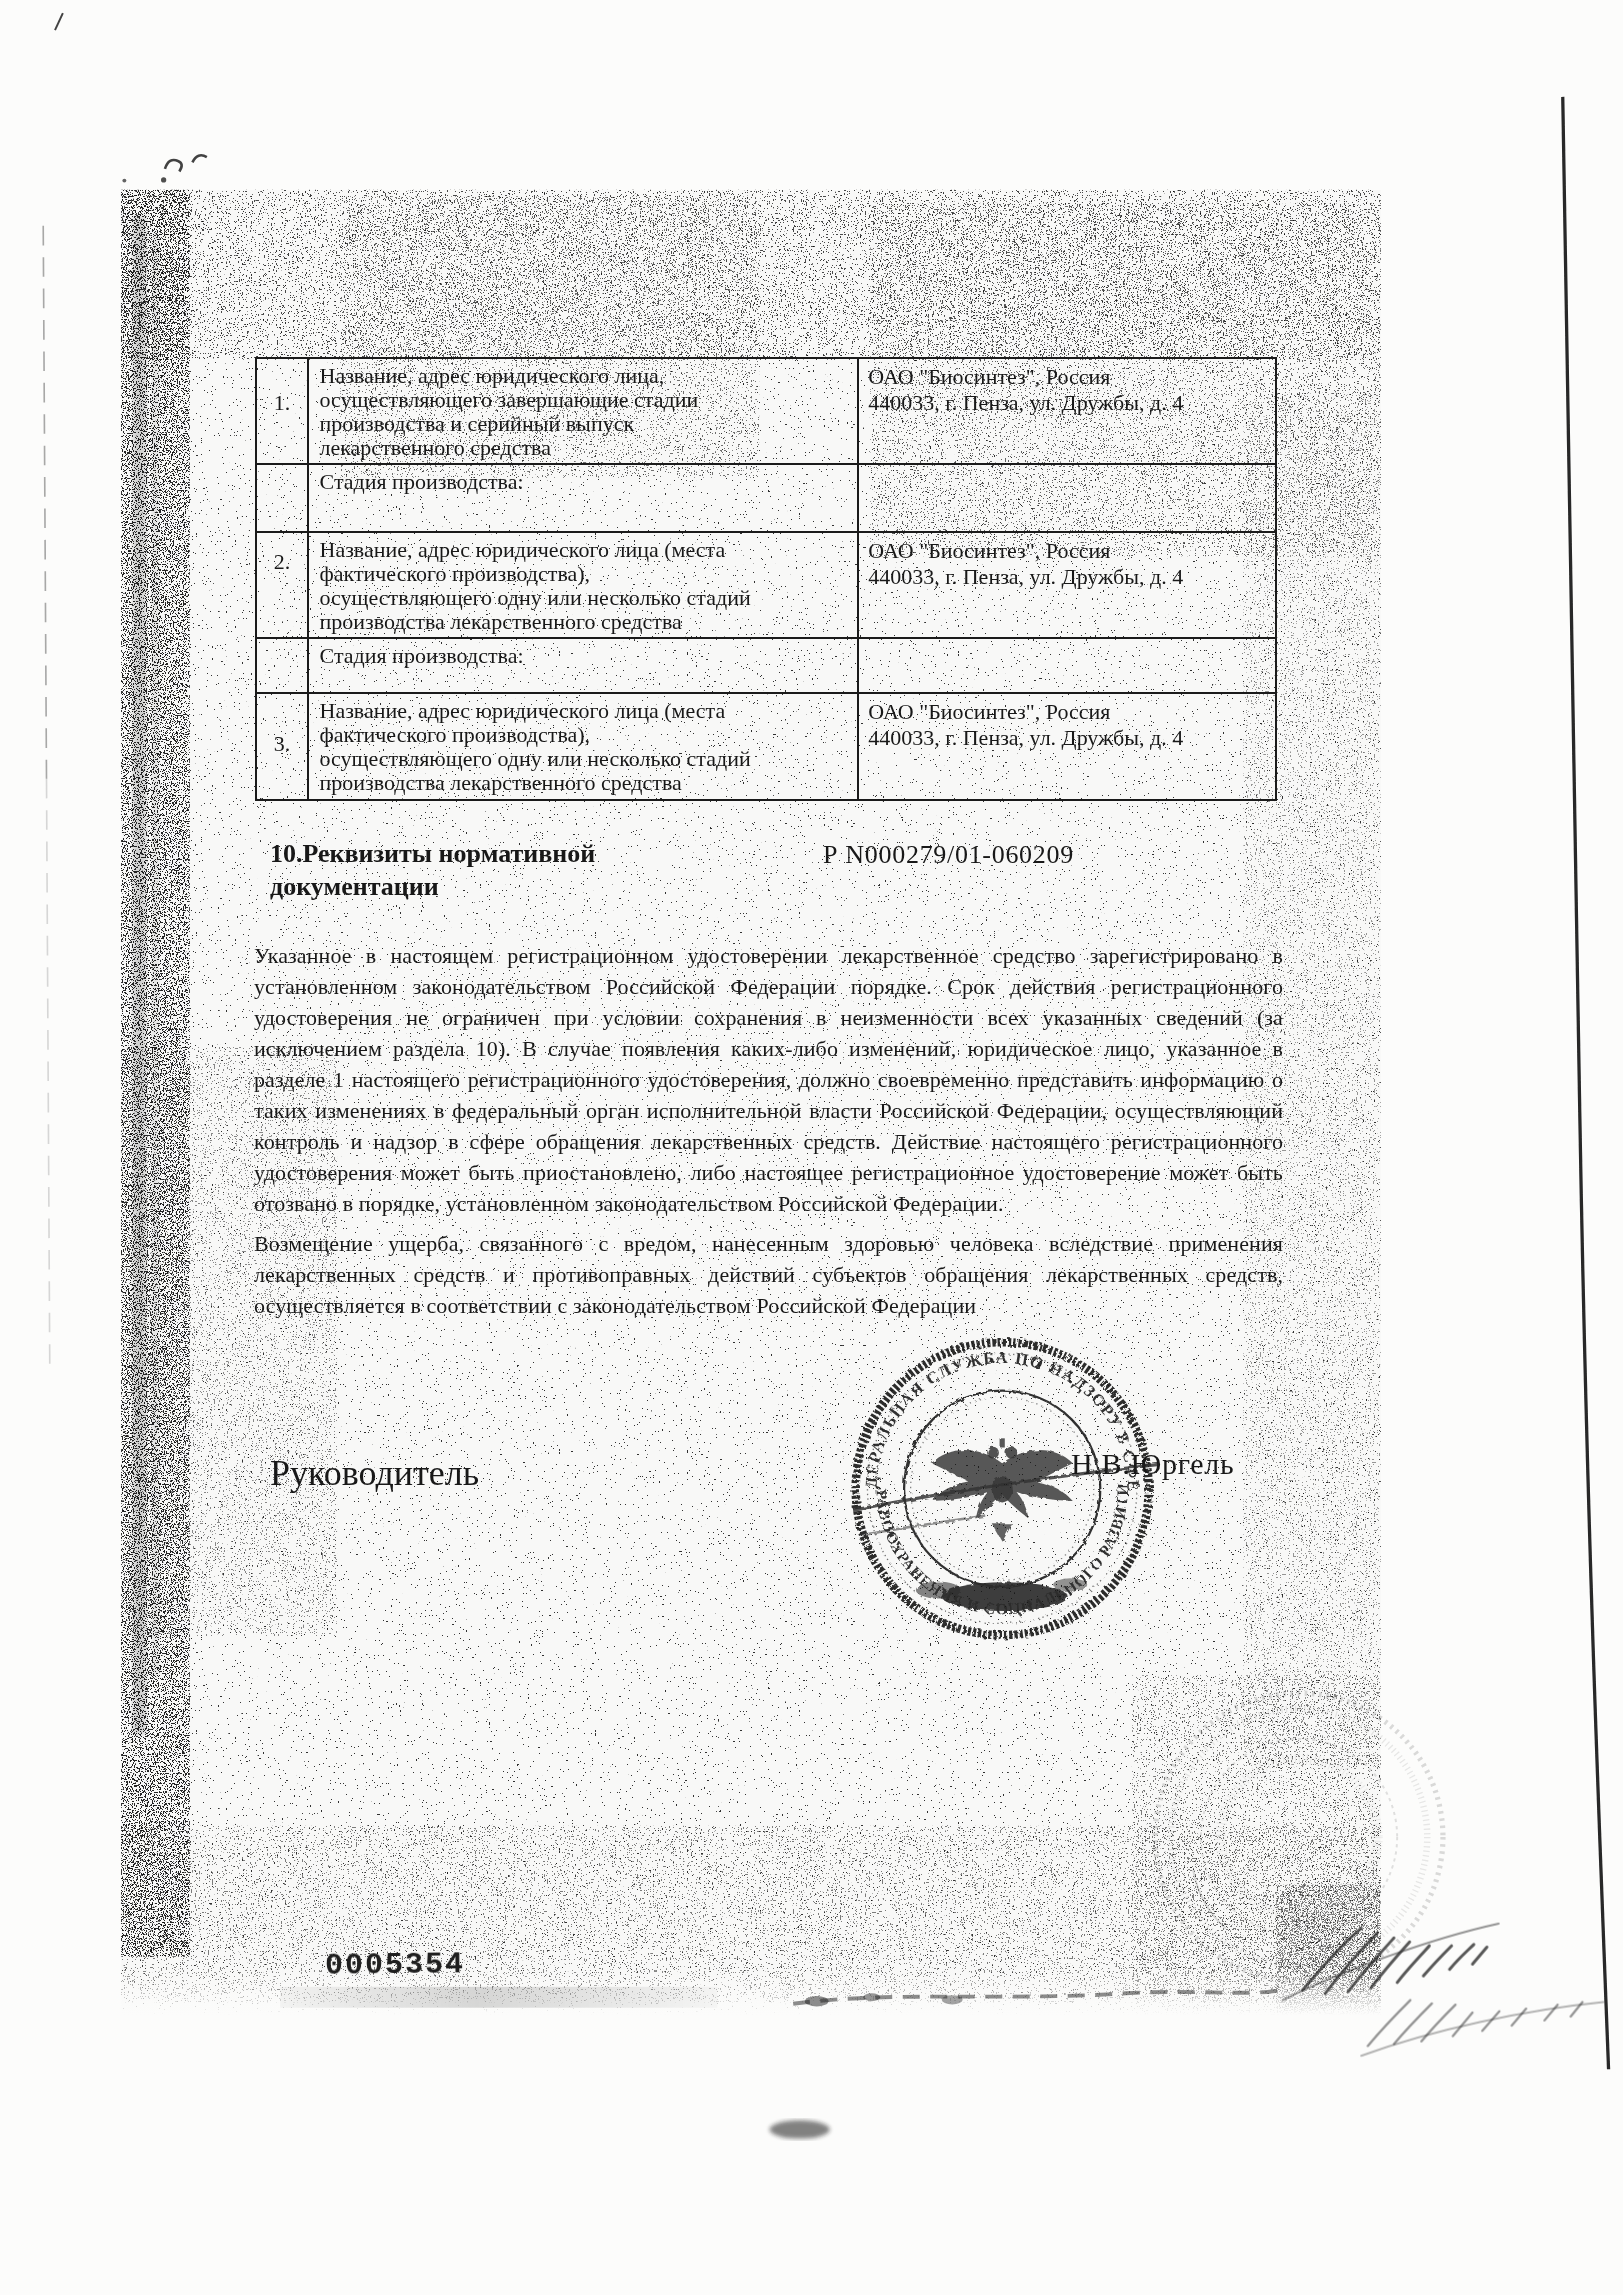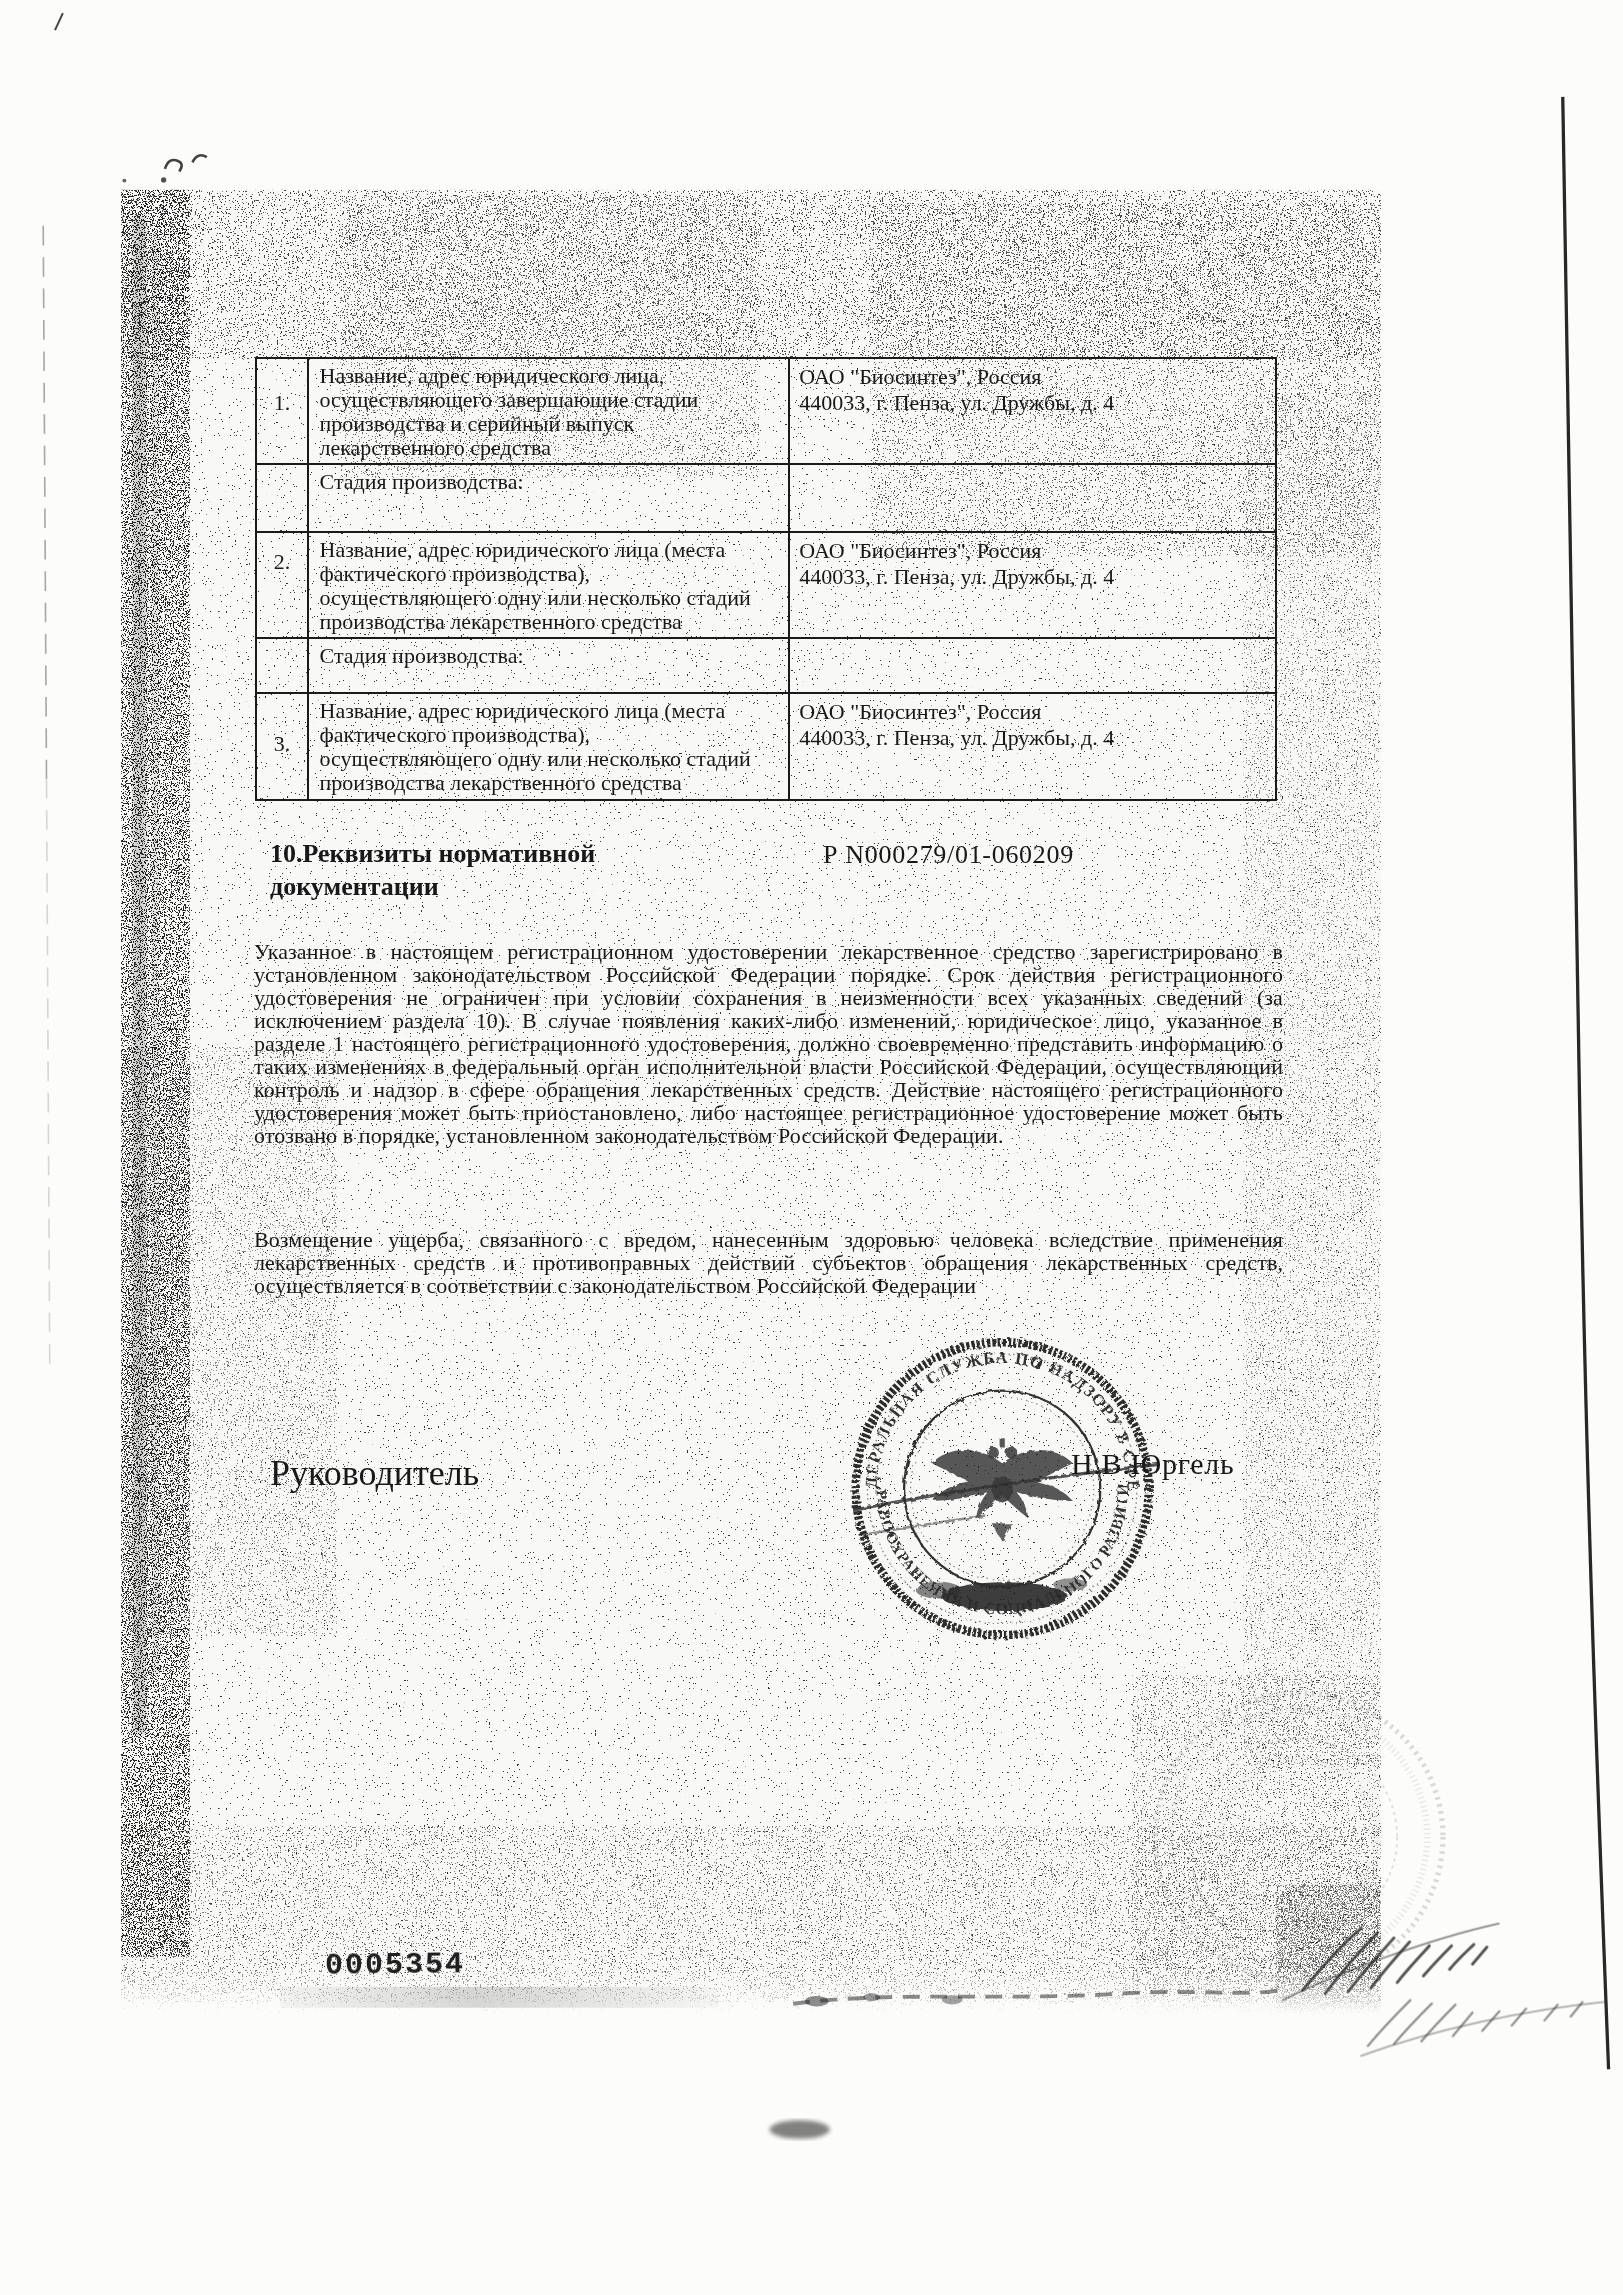--- a/index.html
+++ b/index.html
@@ -10,30 +10,30 @@
   .ws{white-space:pre-line;}
 
   
   .regtable{position:absolute;left:255px;top:357px;width:1022px;border:2.6px solid #1a1a1a;
             box-sizing:border-box;filter:blur(0.2px);z-index:2;}
   .trow{display:flex;box-sizing:border-box;border-bottom:2px solid #1a1a1a;}
   .trow.last{border-bottom:none;}
   .r1{height:106px}.r2{height:68px}.r3{height:106px}.r4{height:55px}.r5{height:105px}
   .tnum{width:52px;border-right:2px solid #1a1a1a;box-sizing:border-box;display:flex;
         justify-content:center;padding-top:31px;font-size:22px;}
-  .tlabel{width:481px;border-right:2px solid #1a1a1a;box-sizing:border-box;
+  .tlabel{width:550px;border-right:2px solid #1a1a1a;box-sizing:border-box;
           padding:5.2px 7.9px 0 10.5px;font-size:22px;line-height:24px;}
   .tvalue{flex:1;padding:5.2px 5.2px 0 9.2px;font-size:22px;line-height:26px;}
 
   
   .sec10{position:absolute;left:270px;top:837px;font-size:26px;font-weight:bold;
          line-height:33px;z-index:2;}
   .regnum{position:absolute;left:823px;top:840px;font-size:26px;font-weight:normal;
           letter-spacing:0.7px;z-index:2;}
-  .para{position:absolute;left:254px;width:1029px;font-size:22px;line-height:23px;
+  .para{position:absolute;left:254px;width:1029px;font-size:22px;line-height:31px;
         text-align:justify;letter-spacing:0.1px;z-index:2;}
   #para1{top:940px;}
   #para2{top:1228px;}
   .sig-title{position:absolute;left:270px;top:1452px;font-size:36px;z-index:2;}
   .sig-name{position:absolute;left:1071px;top:1447px;font-size:30px;letter-spacing:0.7px;z-index:2;}
   .serial{position:absolute;left:325px;top:1948px;
           font-family:"Liberation Mono","DejaVu Sans Mono",monospace;
           font-size:30px;font-weight:bold;letter-spacing:2px;color:#1f1f1f;
           transform:rotate(-0.6deg);filter:blur(0.3px);z-index:2;}
   .fade-bottom{position:absolute;left:121px;top:1967px;width:1260px;height:60px;z-index:1;

